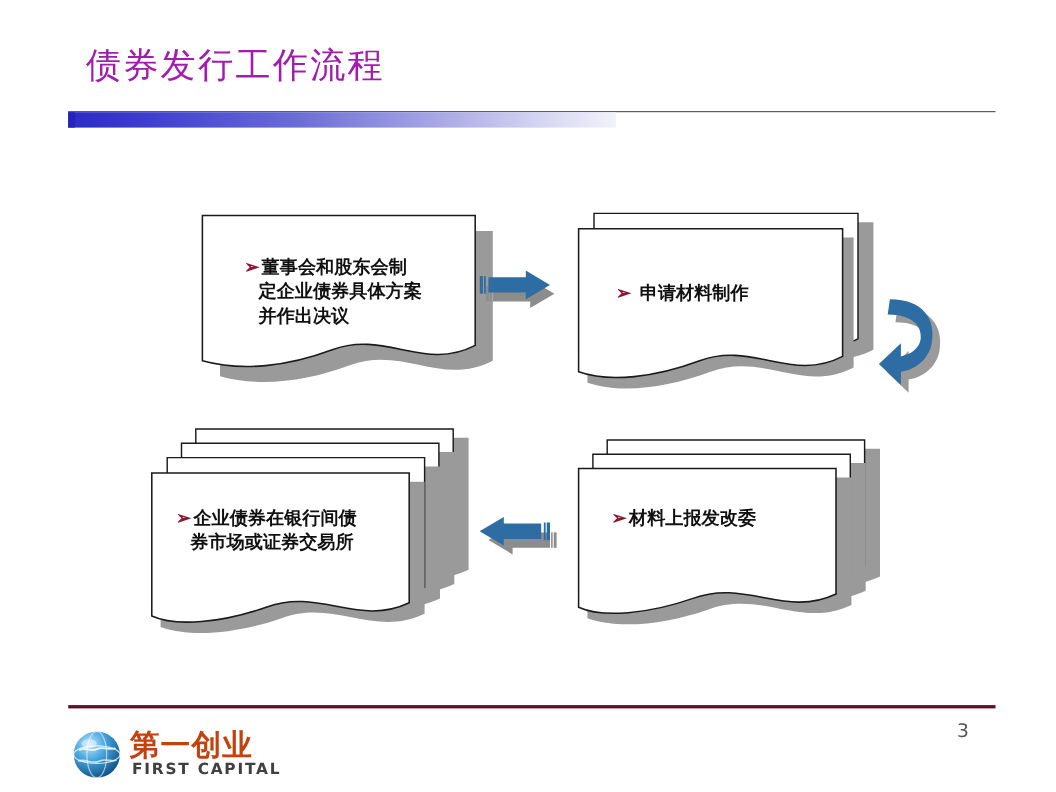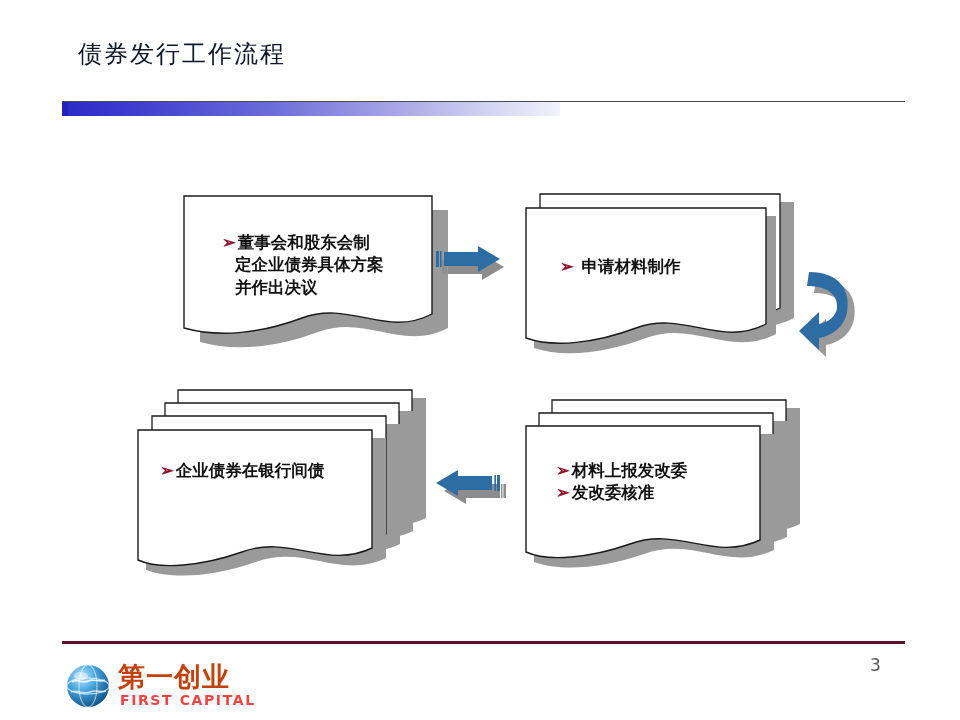--- a/index.html
+++ b/index.html
@@ -17,22 +17,22 @@
     background: #ffffff;
     overflow: hidden;
   }
 
   
   .title {
     position: absolute;
     left: 78px;
     top: 38px;
     font-family: "DejaVu Serif", "Liberation Serif", serif;
-    font-size: 24px;
-    color: #0f172a;
+    font-size: 32px;
+    color: #a21caf;
     letter-spacing: 2px;
     white-space: nowrap;
   }
   .title-rule {
     position: absolute;
     left: 62px;
     top: 101px;
     width: 843px;
     height: 1px;
     background: #4a4a52;
@@ -118,21 +118,21 @@
     letter-spacing: 1px;
     white-space: nowrap;
   }
   .logo-en {
     position: absolute;
     left: 58px;
     top: 33px;
     font-family: "DejaVu Sans", "Liberation Sans", sans-serif;
     font-size: 14px;
     font-weight: bold;
-    color: #ef4444;
+    color: #404040;
     letter-spacing: 1.6px;
     white-space: nowrap;
   }
   .page-num {
     position: absolute;
     left: 870px;
     top: 655px;
     font-family: "DejaVu Sans", "Liberation Sans", sans-serif;
     font-size: 17px;
     color: #555555;
@@ -217,21 +217,20 @@
       <path d="M34,4 L268,4 L268,118 C222,140 186,104 138,122 C98,136 56,140 34,130 Z" fill="#ffffff" stroke="#1a1a1a" stroke-width="1.3"></path>
 
       <path d="M21,17 L261,17 L261,133 C215,155 179,119 131,137 C91,151 49,155 21,145 Z" fill="#9a9a9a" transform="translate(8,8)"></path>
       <path d="M21,17 L255,17 L255,131 C209,153 173,117 125,135 C85,149 43,153 21,143 Z" fill="#ffffff" stroke="#1a1a1a" stroke-width="1.3"></path>
 
       <path d="M8,30 L248,30 L248,146 C202,168 166,132 118,150 C78,164 36,168 8,158 Z" fill="#9a9a9a" transform="translate(8,8)"></path>
       <path d="M8,30 L242,30 L242,144 C196,166 160,130 112,148 C72,162 30,166 8,156 Z" fill="#ffffff" stroke="#1a1a1a" stroke-width="1.4"></path>
     </svg>
     <div class="doc-text" style="left:38px; top:64px; font-size:16.5px;">
       <span class="line"><span class="bullet">➢</span><span>材料上报发改委</span></span>
-      <span class="line"><span class="bullet">➢</span><span>发改委核准</span></span>
     </div>
   </div>
 
   <div class="arrow" style="left:436px; top:470px;">
     <svg width="76" height="46" viewBox="0 0 76 46">
 
       <g transform="translate(6,8)" fill="#8c8c8c">
         <path d="M58,6 L24,6 L24,0 L2,13 L24,26 L24,20 L58,20 Z"></path>
         <rect x="61.4" y="6" width="2.6" height="14"></rect>
         <rect x="59" y="6" width="1.4" height="14"></rect>
@@ -255,20 +254,21 @@
       <path d="M33,17 L267,17 L267,135 C221,157 185,121 137,139 C97,153 55,157 33,147 Z" fill="#ffffff" stroke="#1a1a1a" stroke-width="1.3"></path>
 
       <path d="M20,30 L260,30 L260,150 C214,172 178,136 130,154 C90,168 48,172 20,162 Z" fill="#9a9a9a" transform="translate(8,8)"></path>
       <path d="M20,30 L254,30 L254,148 C208,170 172,134 124,152 C84,166 42,170 20,160 Z" fill="#ffffff" stroke="#1a1a1a" stroke-width="1.3"></path>
 
       <path d="M6,44 L246,44 L246,164 C200,186 164,150 116,168 C76,182 34,186 6,176 Z" fill="#9a9a9a" transform="translate(8,8)"></path>
       <path d="M6,44 L240,44 L240,162 C194,184 158,148 110,166 C70,180 28,184 6,174 Z" fill="#ffffff" stroke="#1a1a1a" stroke-width="1.4"></path>
     </svg>
     <div class="doc-text" style="left:28px; top:74px; font-size:16.5px;">
       <span class="line"><span class="bullet">➢</span><span>企业债券在银行间债</span></span>
+      <span class="line indent">券市场或证券交易所</span>
     </div>
   </div>
 
   <div class="footer-rule"></div>
 
   <div class="logo">
     <svg class="logo-globe" viewBox="0 0 48 48">
       <defs>
         <radialGradient id="gg" cx="35%" cy="28%" r="78%">
           <stop offset="0%" stop-color="#bfe6fb"></stop>

